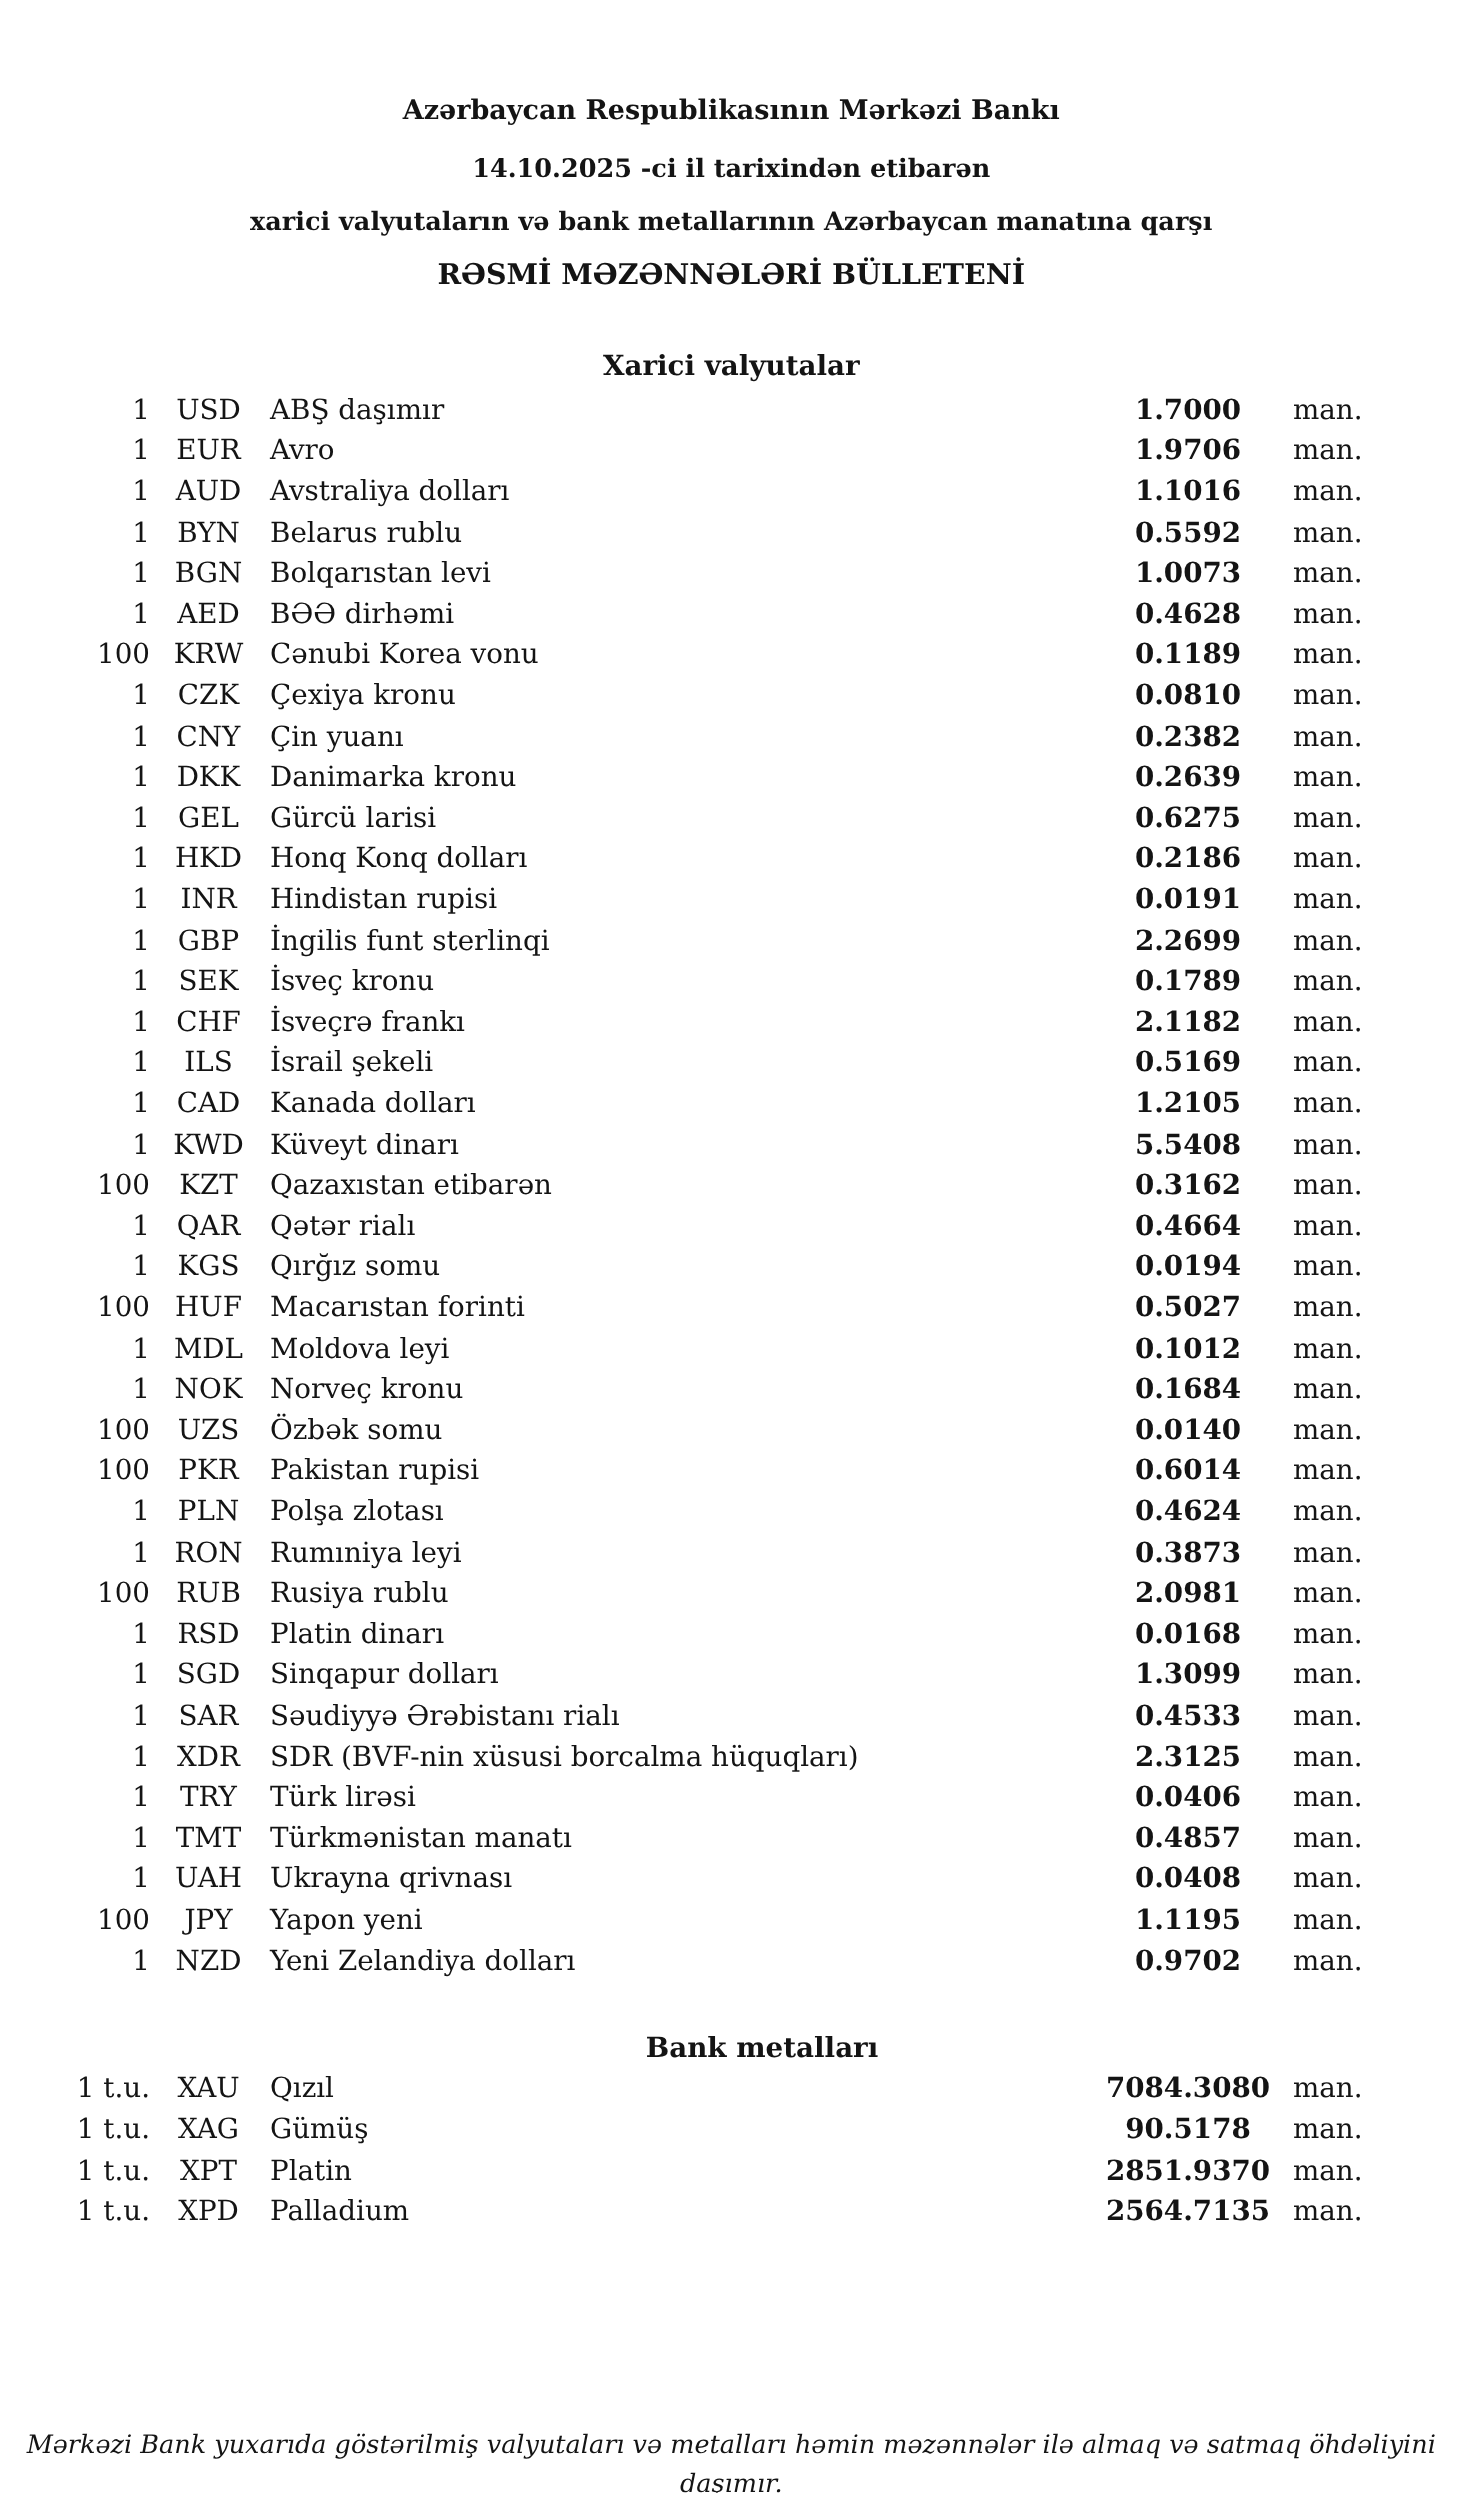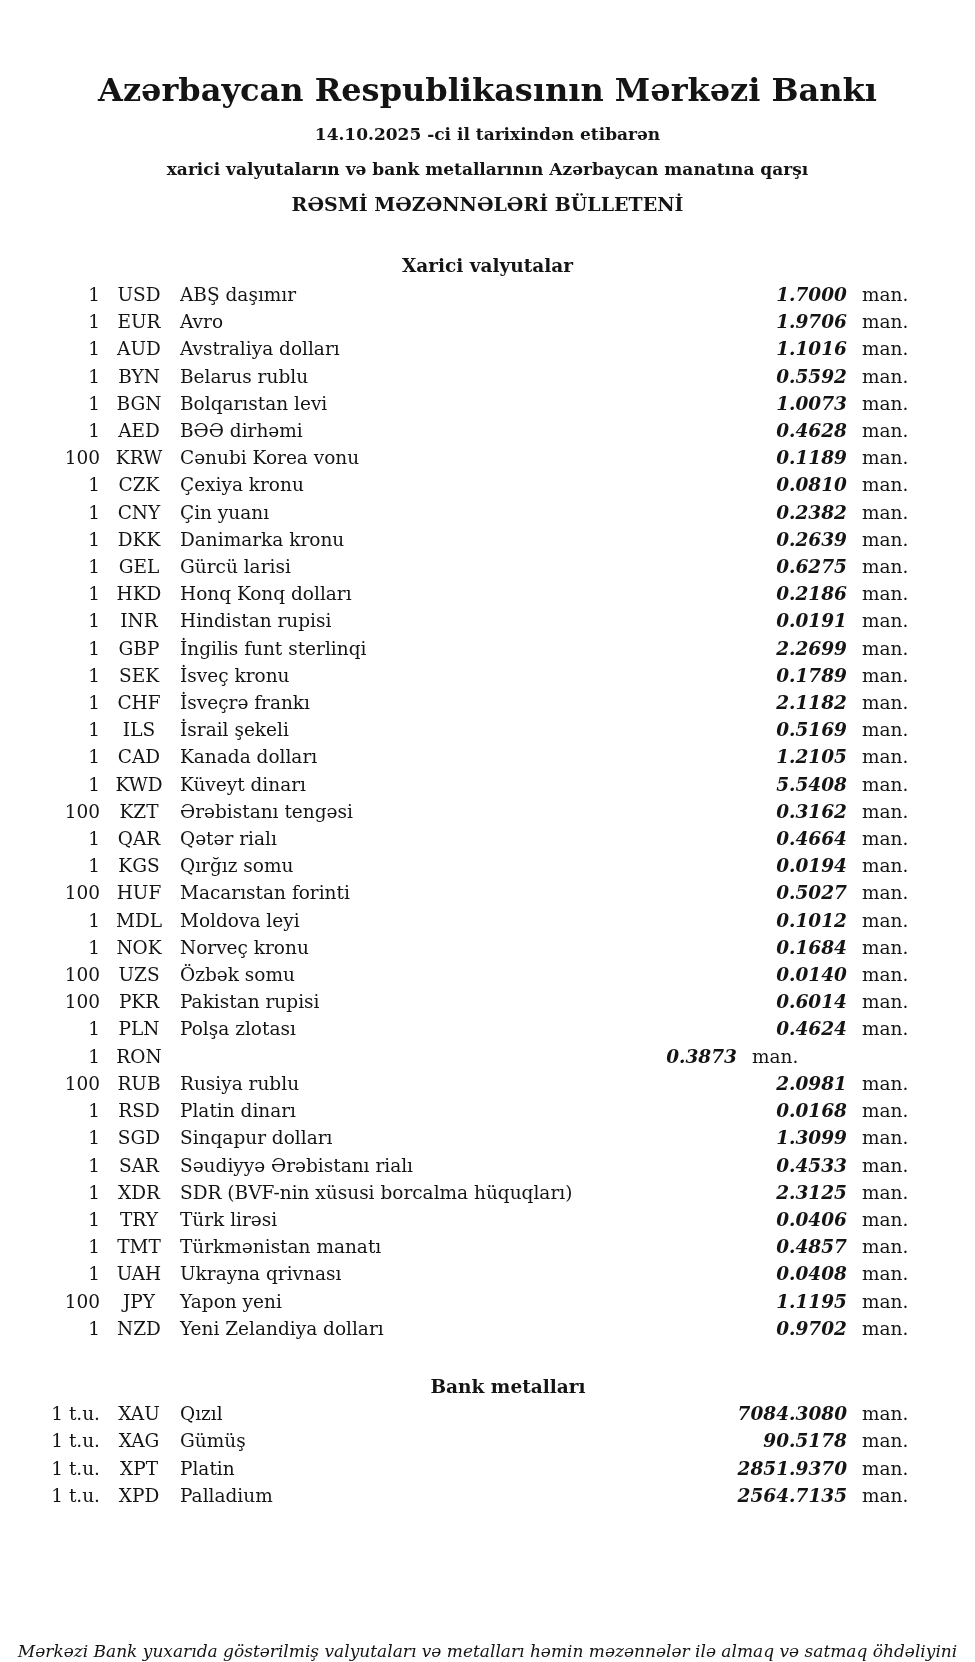--- a/index.html
+++ b/index.html
@@ -16,24 +16,24 @@
   }
   .page {
     width: 975px;
     height: 1662px;
     box-sizing: border-box;
     padding-top: 58px;
   }
   
   .hdr { text-align: center; }
   .bank-name {
-    font-size: 32px;
+    font-size: 18px;
     font-weight: bold;
     line-height: 32px;
-    margin: 16px;
+    margin: 0;
   }
   .date-line {
     font-size: 17px;
     font-weight: bold;
     line-height: 24px;
     margin: 11px 0 0 0;
   }
   .subtitle {
     font-size: 17px;
     font-weight: bold;
@@ -68,23 +68,22 @@
     grid-template-columns: 60px 78px 1fr 110px 63px;
     font-size: 18.5px;
     line-height: 27.2px;
     white-space: nowrap;
   }
   .rate-table.metals .rate-row { line-height: 27.5px; }
   .cell-qty  { text-align: right; }
   .cell-code { text-align: center; }
   .cell-name { text-align: left; padding-left: 2px; }
   .cell-rate {
-    text-align: right;
-    font-weight: bold;
-    font-style: italic;
+    text-align: center;
+    font-weight: bold;
   }
   .cell-unit {
     box-sizing: border-box;
     padding-left: 15px;
     text-align: left;
   }
   
   .disclaimer {
     margin: 128px 0 0 0;
     text-align: center;
@@ -257,21 +256,21 @@
         <span class="cell-qty">1</span>
         <span class="cell-code">KWD</span>
         <span class="cell-name">Küveyt dinarı</span>
         <span class="cell-rate">5.5408</span>
         <span class="cell-unit">man.</span>
       </div>
 
       <div class="rate-row">
         <span class="cell-qty">100</span>
         <span class="cell-code">KZT</span>
-        <span class="cell-name">Ərəbistanı tengəsi</span>
+        <span class="cell-name">Qazaxıstan etibarən</span>
         <span class="cell-rate">0.3162</span>
         <span class="cell-unit">man.</span>
       </div>
 
       <div class="rate-row">
         <span class="cell-qty">1</span>
         <span class="cell-code">QAR</span>
         <span class="cell-name">Qətər rialı</span>
         <span class="cell-rate">0.4664</span>
         <span class="cell-unit">man.</span>
@@ -329,20 +328,21 @@
         <span class="cell-qty">1</span>
         <span class="cell-code">PLN</span>
         <span class="cell-name">Polşa zlotası</span>
         <span class="cell-rate">0.4624</span>
         <span class="cell-unit">man.</span>
       </div>
 
       <div class="rate-row">
         <span class="cell-qty">1</span>
         <span class="cell-code">RON</span>
+        <span class="cell-name">Rumıniya leyi</span>
         <span class="cell-rate">0.3873</span>
         <span class="cell-unit">man.</span>
       </div>
 
       <div class="rate-row">
         <span class="cell-qty">100</span>
         <span class="cell-code">RUB</span>
         <span class="cell-name">Rusiya rublu</span>
         <span class="cell-rate">2.0981</span>
         <span class="cell-unit">man.</span>

